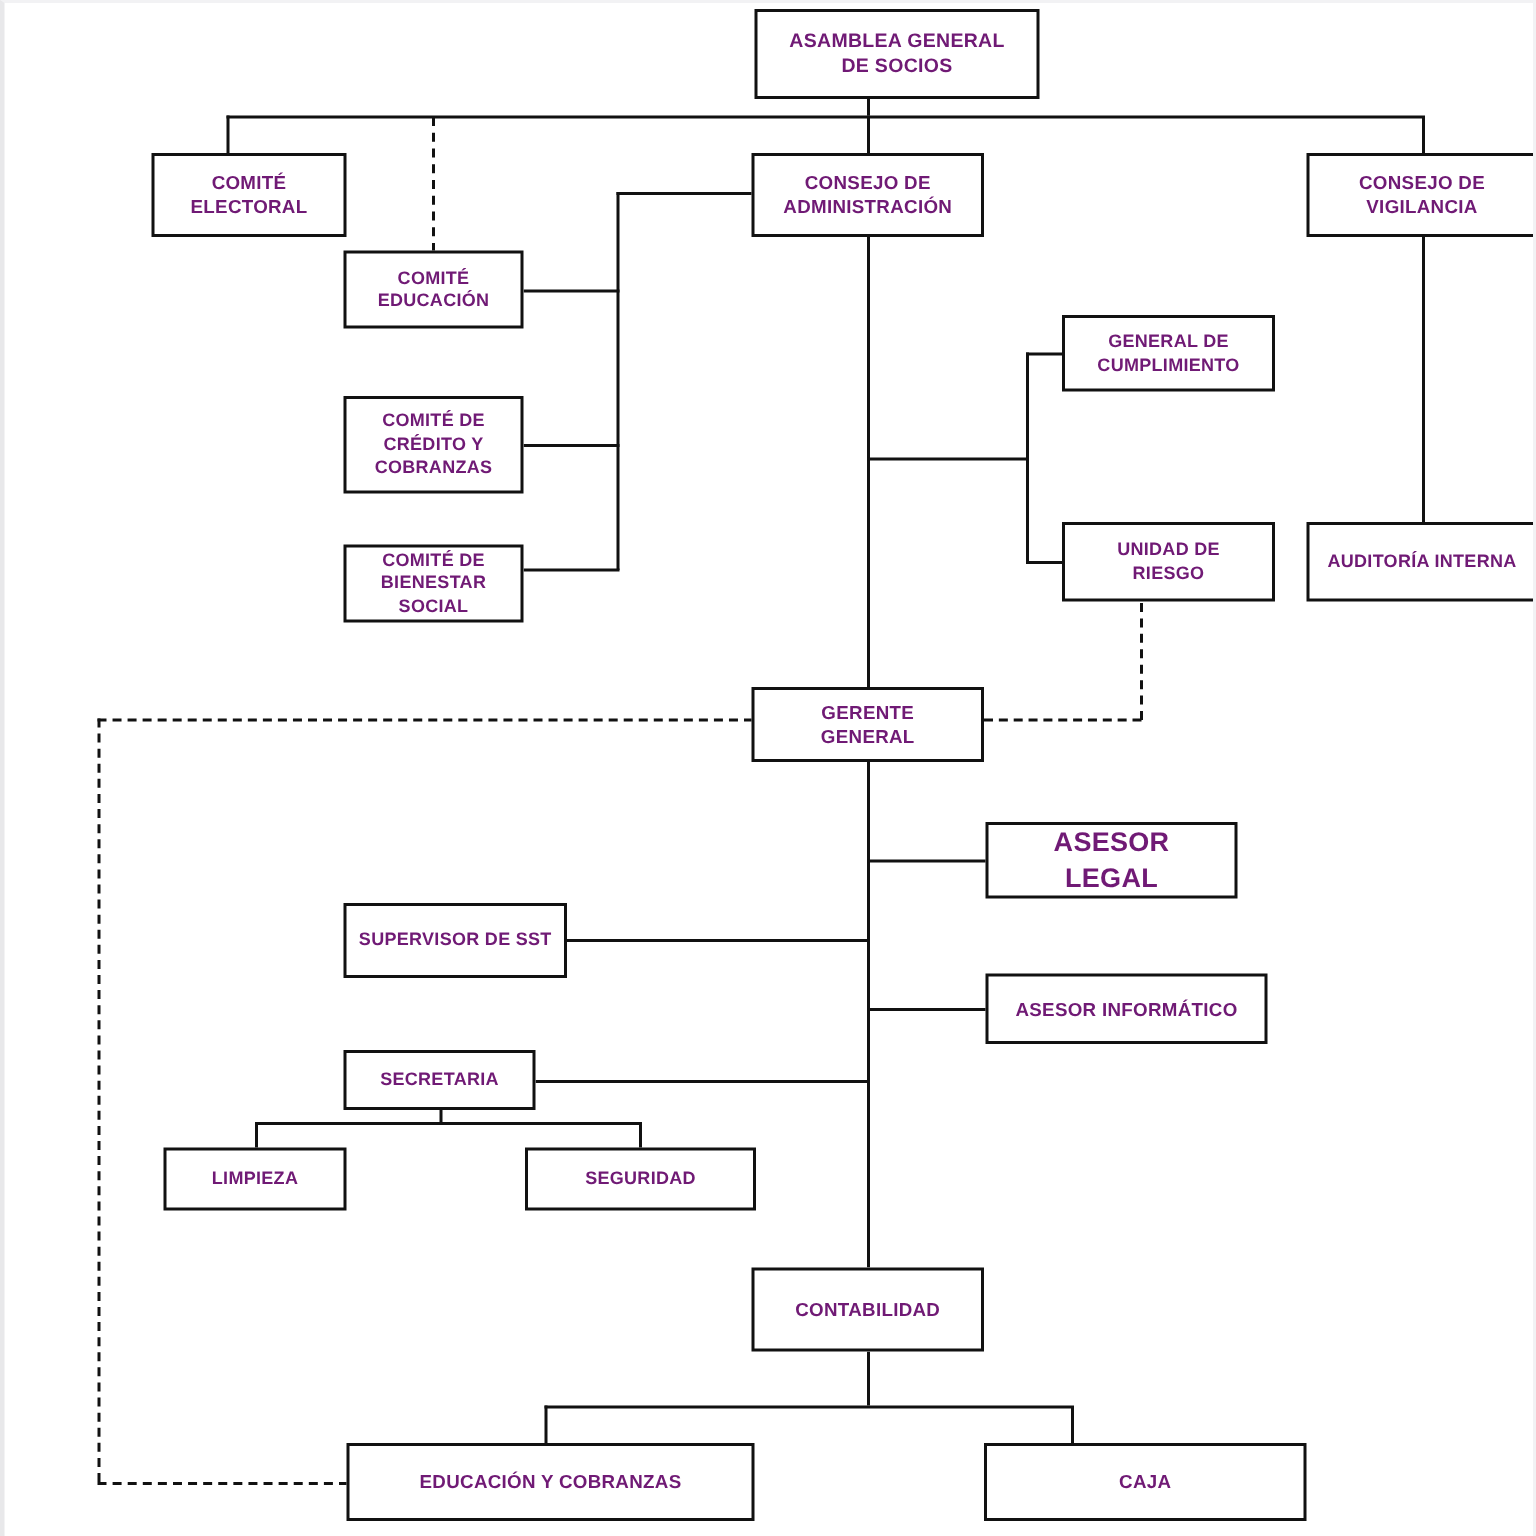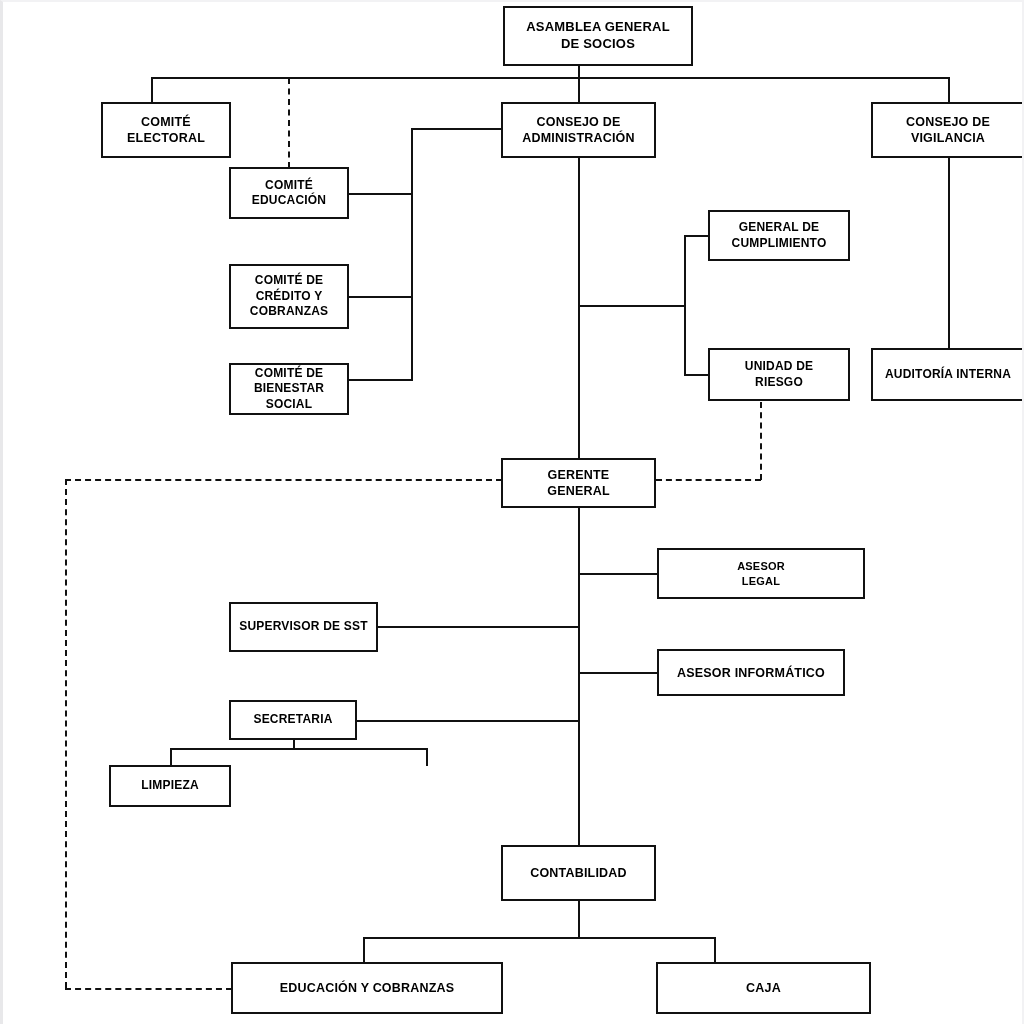--- a/index.html
+++ b/index.html
@@ -17,21 +17,21 @@
   .node{
     position:absolute;
     box-sizing:border-box;
     border:2.2px solid #111111;
     background:#ffffff;
     display:flex;
     align-items:center;
     justify-content:center;
     text-align:center;
     font-weight:bold;
-    color:#000000;
+    color:#701a75;
     letter-spacing:.2px;
     line-height:1.28;
     z-index:3;
     padding:16px 4px;
   }
   .node span{display:block;white-space:pre-line;}
   .ln{
     position:absolute;
     background:#111111;
     z-index:1;
@@ -127,36 +127,39 @@
       <span>AUDITORÍA INTERNA</span>
     </div>
     <div class="node" style="left: 226px; top: 361px; width: 120px; height: 52px; font-size: 12px;">
       <span>COMITÉ DE
 BIENESTAR SOCIAL</span>
     </div>
     <div class="node" style="left: 498px; top: 456px; width: 155px; height: 50px; font-size: 12.5px;">
       <span>GERENTE
 GENERAL</span>
     </div>
-    <div class="node" style="left: 654px; top: 546px; width: 208px; height: 51px; font-size: 11px;">
+    <div class="node" style="left: 654px; top: 546px; width: 168px; height: 51px; font-size: 18px;">
       <span>ASESOR
 LEGAL</span>
     </div>
     <div class="node" style="left: 226px; top: 600px; width: 149px; height: 50px; font-size: 12px;">
       <span>SUPERVISOR DE SST</span>
     </div>
     <div class="node" style="left: 654px; top: 647px; width: 188px; height: 47px; font-size: 12.5px;">
       <span>ASESOR INFORMÁTICO</span>
     </div>
     <div class="node" style="left: 226px; top: 698px; width: 128px; height: 40px; font-size: 12px;">
       <span>SECRETARIA</span>
     </div>
     <div class="node" style="left: 106px; top: 763px; width: 122px; height: 42px; font-size: 12px;">
       <span>LIMPIEZA</span>
     </div>
+    <div class="node" style="left: 347px; top: 763px; width: 154px; height: 42px; font-size: 12px;">
+      <span>SEGURIDAD</span>
+    </div>
     <div class="node" style="left: 498px; top: 843px; width: 155px; height: 56px; font-size: 12.5px;">
       <span>CONTABILIDAD</span>
     </div>
     <div class="node" style="left: 228px; top: 960px; width: 272px; height: 52px; font-size: 12.5px;">
       <span>EDUCACIÓN Y COBRANZAS</span>
     </div>
     <div class="node" style="left: 653px; top: 960px; width: 215px; height: 52px; font-size: 12.5px;">
       <span>CAJA</span>
     </div>
   </div>

